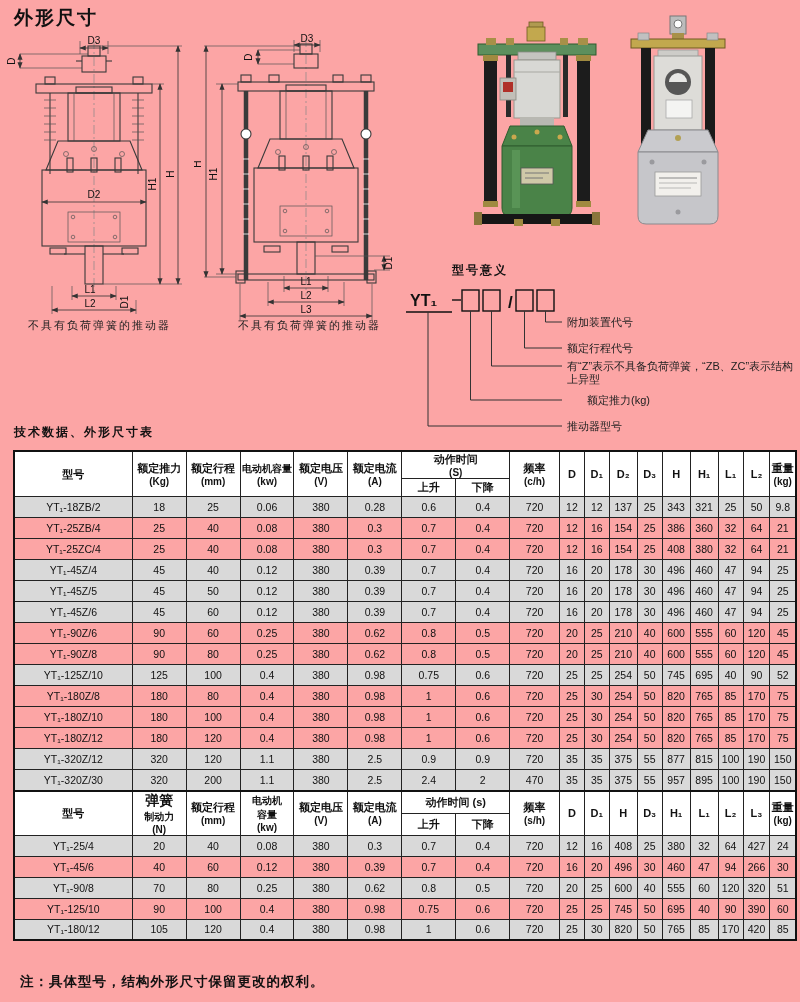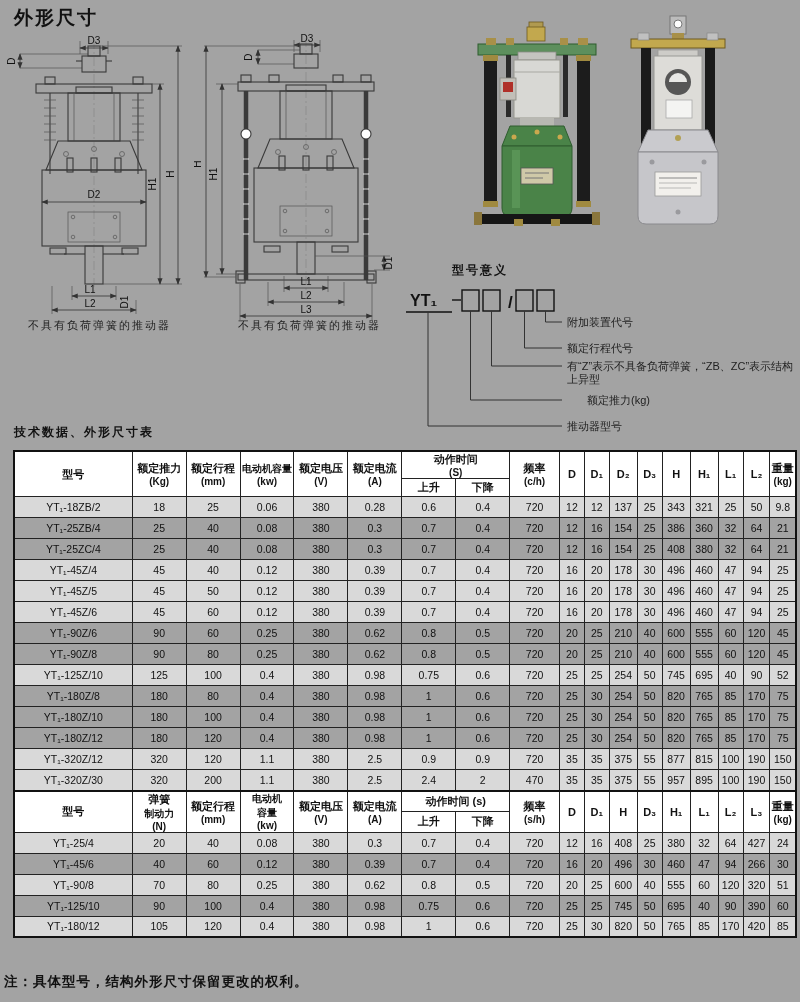--- a/index.html
+++ b/index.html
@@ -1,17 +1,17 @@
 <!DOCTYPE html>
 <html><head>
 <meta charset="utf-8">
 <style>
   * { margin:0; padding:0; box-sizing:border-box; }
   body { background:#fff; font-family:"Liberation Sans","DejaVu Sans",sans-serif; color:#111; }
-  .page { position:relative; width:800px; height:1002px; background:#a3a3a3; overflow:hidden; }
+  .page { position:relative; width:800px; height:1002px; background:#fca5a5; overflow:hidden; }
   .h-big { position:absolute; font-size:19px; font-weight:bold; letter-spacing:2px; }
   .h-mid { position:absolute; font-size:12px; font-weight:bold; letter-spacing:2px; }
   .caption { position:absolute; font-size:11px; letter-spacing:2px; color:#222; }
   svg { position:absolute; }
   svg text { font-family:"Liberation Sans","DejaVu Sans",sans-serif; }
   .dim { font-size:10px; fill:#111; }
   .ln { stroke:#3a3a3a; stroke-width:1.1; fill:none; }
   .thin { stroke:#555; stroke-width:0.7; fill:none; }
   .dimln { stroke:#333; stroke-width:0.8; fill:none; }
   .cl { stroke:#888; stroke-width:0.7; fill:none; stroke-dasharray:9 3 2 3; }
@@ -26,21 +26,21 @@
           border:2px solid #111; }
   th, td { border:1px solid #222; text-align:center; vertical-align:middle;
            padding:0; font-size:10.5px; overflow:hidden; white-space:nowrap; }
   thead th, .mid th { font-weight:bold; font-size:11px; background:#fff; }
   thead tr.sub th { height:18px; }
   td { height:21px; }
   tr.shaded td { background:#d9d9d9; }
   .unit { font-size:10px; font-weight:bold; }
   .mid th { border-top:2px solid #111; }
   .mid tr + tr th { border-top:1px solid #222; }
-  .note { position:absolute; left:4px; top:973px; font-size:13.5px; font-weight:bold; letter-spacing:1px; }
+  .note { position:absolute; left:20px; top:973px; font-size:13.5px; font-weight:bold; letter-spacing:1px; }
 </style>
 </head>
 <body>
 
 <div class="page">
 
   <div class="h-big" style="left:14px; top:5px;">外形尺寸</div>
 
   <svg style="left:6px; top:34px;" width="182" height="280" viewBox="0 0 182 280">
     <defs>
@@ -678,21 +678,21 @@
           <td>895</td>
           <td>100</td>
           <td>190</td>
           <td>150</td>
         </tr>
       </tbody>
     <tbody class="mid">
       <tr>
         <th rowspan="2">型号</th>
         <th rowspan="2">
-            <div style="font-size:11px">弹簧</div>
+            <div style="font-size:14px">弹簧</div>
             <div style="font-size:10px">制动力</div>
             <div class="unit">(N)</div>
           </th>
         <th rowspan="2">
             <div>额定行程</div>
             <div class="unit">(mm)</div>
           </th>
         <th rowspan="2">
             <div style="font-size:10px">电动机</div>
             <div style="font-size:10px">容量</div>

